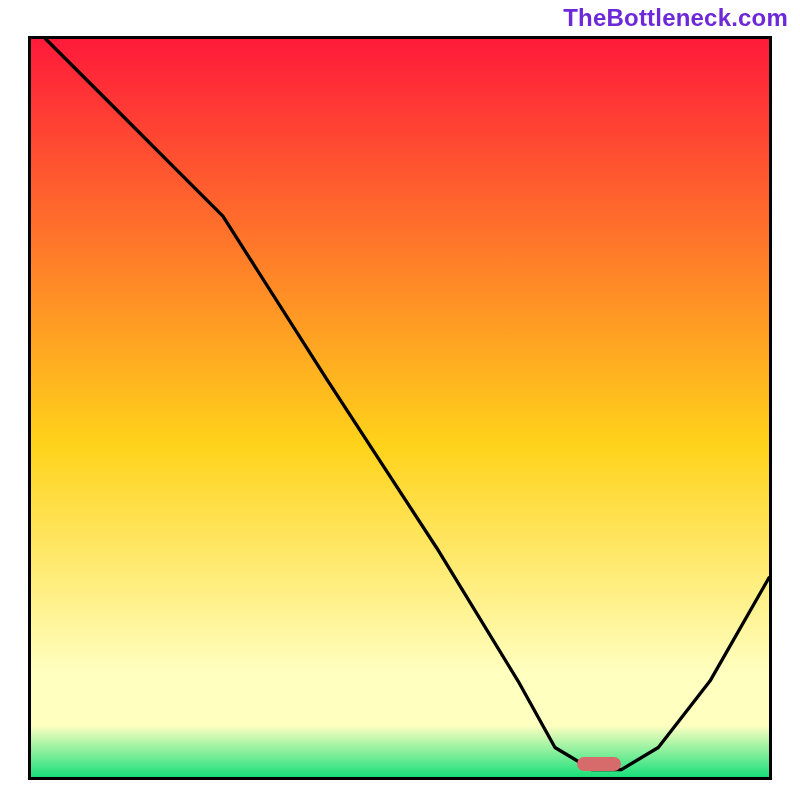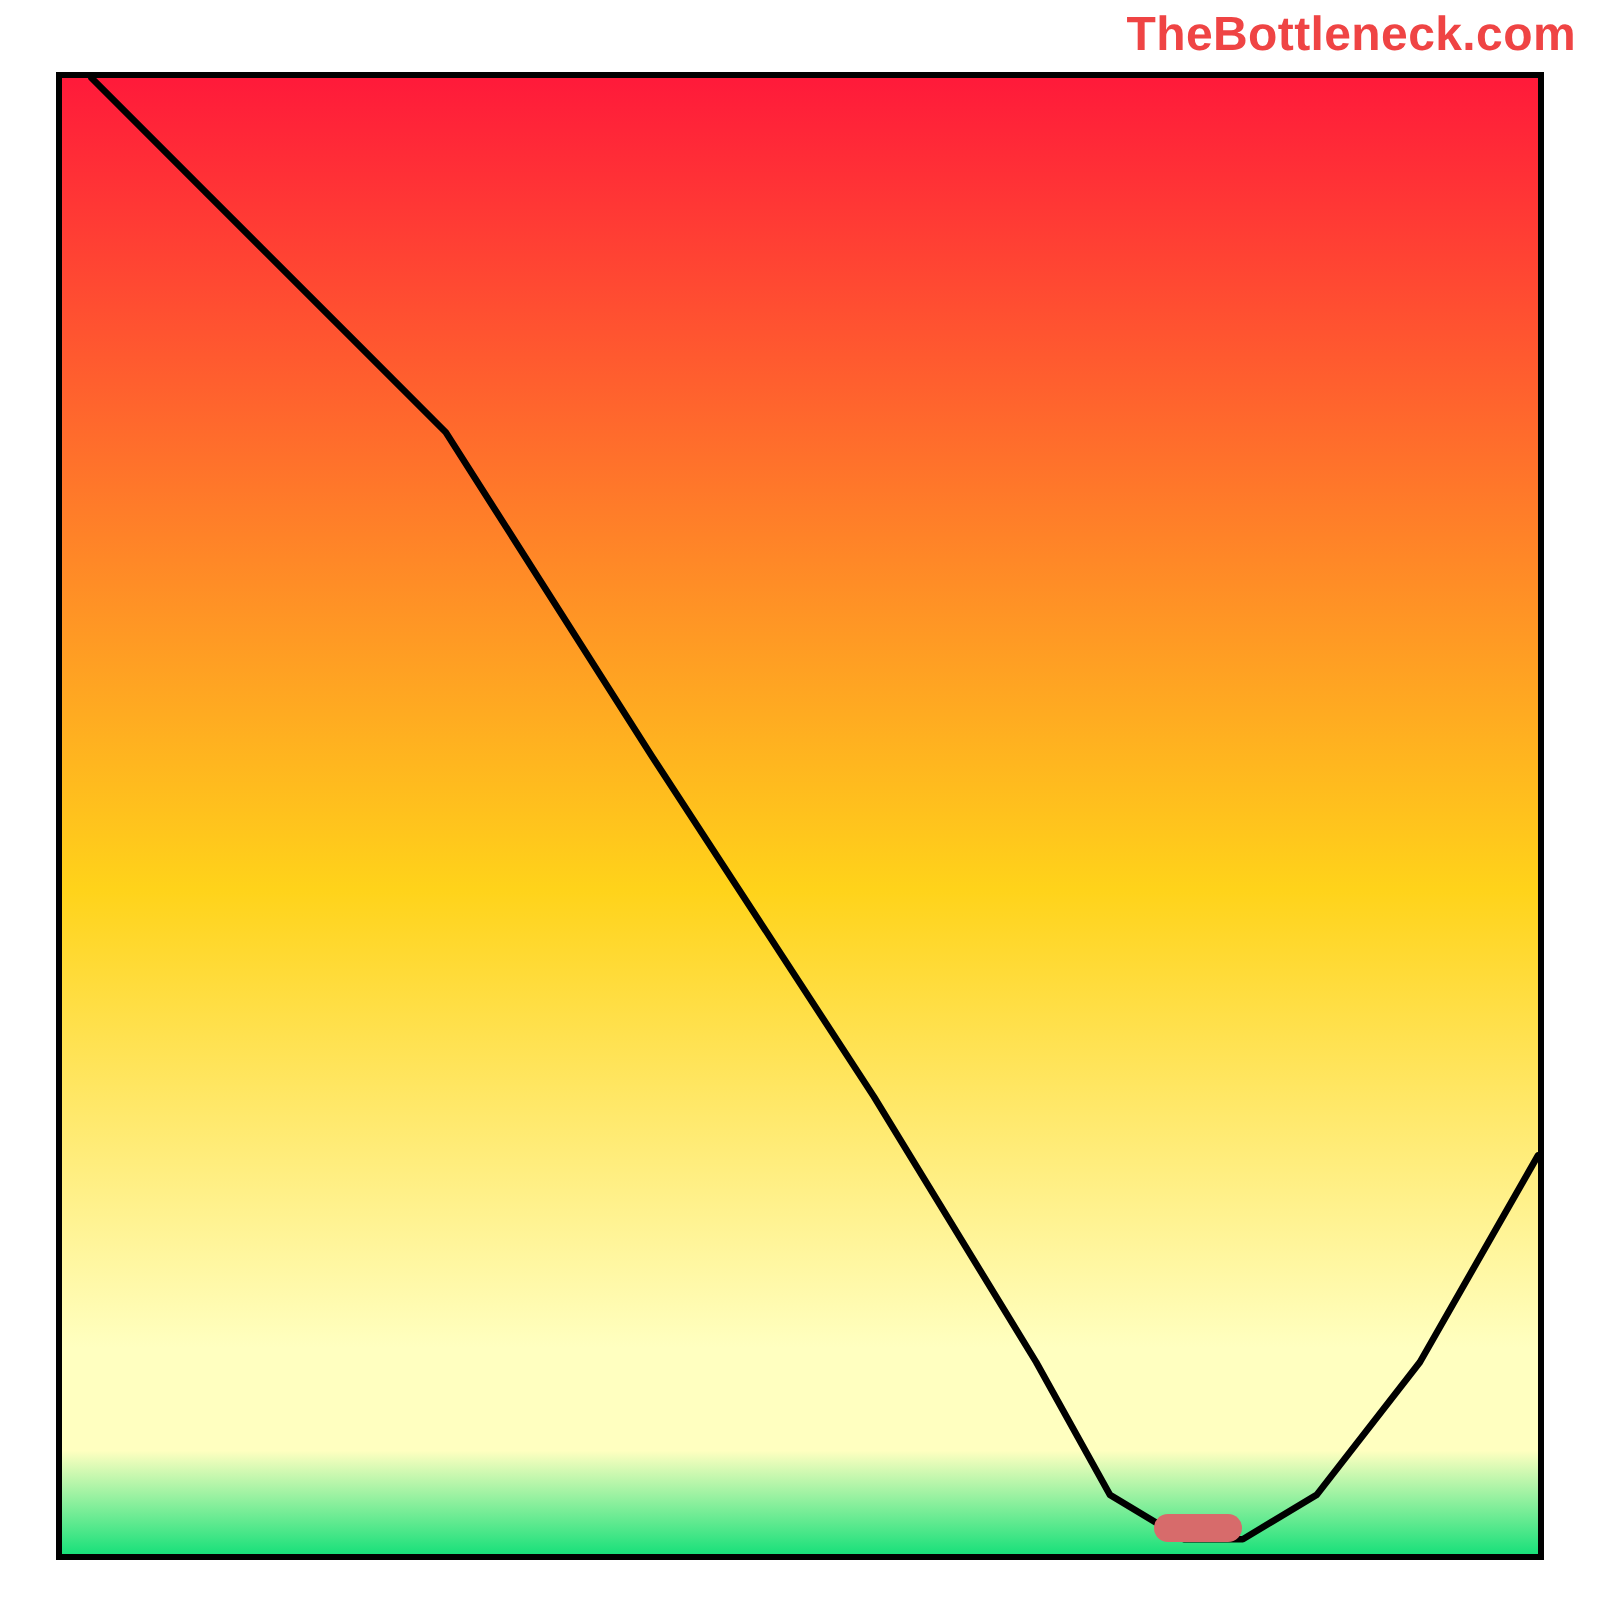--- a/index.html
+++ b/index.html
@@ -15,21 +15,21 @@
     position: relative;
     width: 800px;
     height: 800px;
   }
   .watermark {
     position: absolute;
     top: 4px;
     right: 12px;
     font-size: 24px;
     font-weight: 600;
-    color: #ef4444;
+    color: #6d28d9;
     letter-spacing: 0.2px;
     user-select: none;
   }
   .plot-frame {
     position: absolute;
     left: 28px;
     top: 36px;
     width: 744px;   
     height: 744px;  
     border: 3px solid #000;

